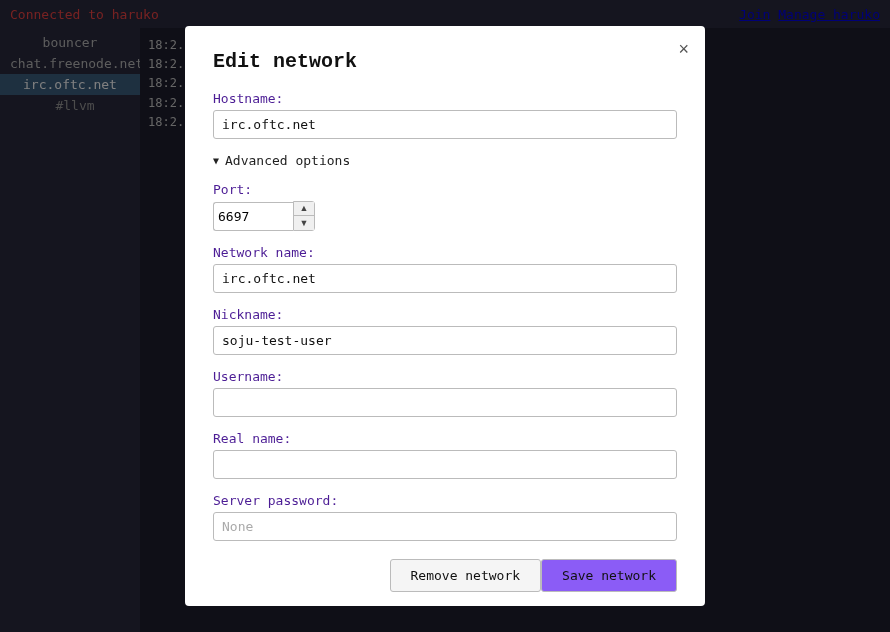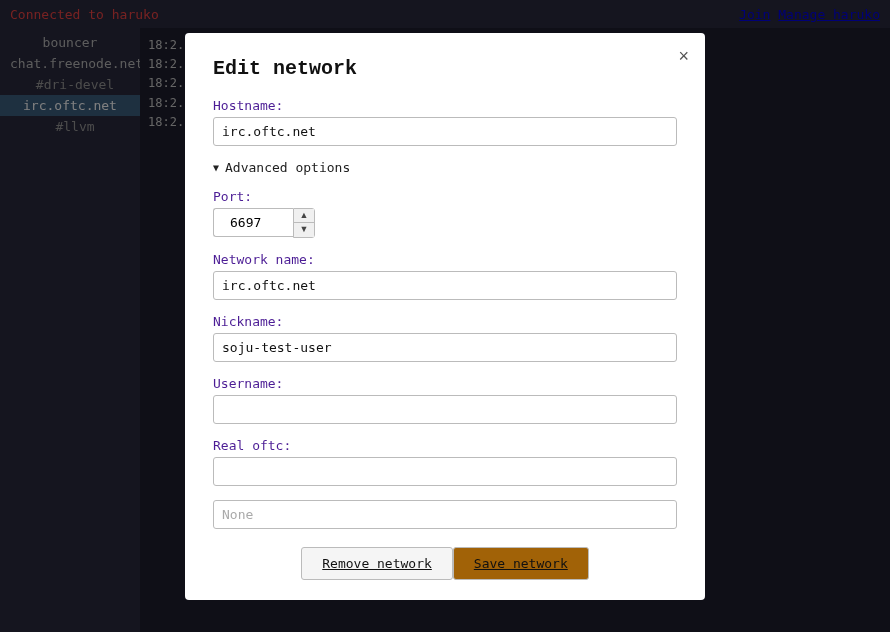--- a/index.html
+++ b/index.html
@@ -136,21 +136,21 @@
     }
 
     
     .port-row {
       display: flex;
       align-items: center;
       gap: 0;
     }
     .port-input {
       width: 80px;
-      padding: 6px 16px;
+      padding: 6px 4px;
       border: 1px solid #bbb;
       border-right: none;
       border-radius: 3px 0 0 3px;
       font-family: monospace;
       font-size: 13px;
     }
     .port-spinner {
       display: flex;
       flex-direction: column;
       border: 1px solid #bbb;
@@ -185,55 +185,53 @@
       margin-bottom: 14px;
       user-select: none;
     }
     .advanced-toggle .arrow {
       font-size: 10px;
     }
 
     
     .modal-footer {
       display: flex;
-      justify-content: center;
+      justify-content: flex-end;
       margin-top: 18px;
-      text-decoration: underline;
     }
     .btn {
       padding: 8px 20px;
       border: 1px solid #bbb;
       border-radius: 3px;
       font-family: monospace;
       font-size: 13px;
       cursor: pointer;
       background: #f5f5f5;
       color: #111;
     }
     .btn-save {
-      background: #a16207;
+      background: #8b5cf6;
     }
   </style>
 </head>
 <body>
 
 <div class="top-bar">
   <span class="top-bar-left">Connected to haruko</span>
   <div>
     <a href="#">Join</a>
     <a href="#">Manage haruko</a>
   </div>
 </div>
 
 <div class="main-layout">
 
   <div class="sidebar">
     <div class="sidebar-item">bouncer</div>
     <div class="sidebar-item">chat.freenode.net</div>
-    <div class="sidebar-item sub">#dri-devel</div>
     <div class="sidebar-item active">irc.oftc.net</div>
     <div class="sidebar-item sub">#llvm</div>
   </div>
 
   <div class="content">
     <div>18:2... logged -user You are now</div>
     <div>18:2...</div>
     <div>18:2...</div>
     <div>18:2...</div>
     <div>18:2...</div>
@@ -277,25 +275,26 @@
       <label class="form-label">Nickname:</label>
       <input class="form-input" type="text" value="soju-test-user" style="">
     </div>
 
     <div class="form-group">
       <label class="form-label">Username:</label>
       <input class="form-input" type="text" value="" style="">
     </div>
 
     <div class="form-group">
-      <label class="form-label">Real oftc:</label>
+      <label class="form-label">Real name:</label>
       <input class="form-input" type="text" value="" style="">
     </div>
 
     <div class="form-group">
+      <label class="form-label">Server password:</label>
       <input class="form-input" type="text" placeholder="None" style="">
     </div>
 
     <div class="modal-footer">
       <button class="btn">Remove network</button>
       <button class="btn btn-save">Save network</button>
     </div>
 
   </div>
 </div>

